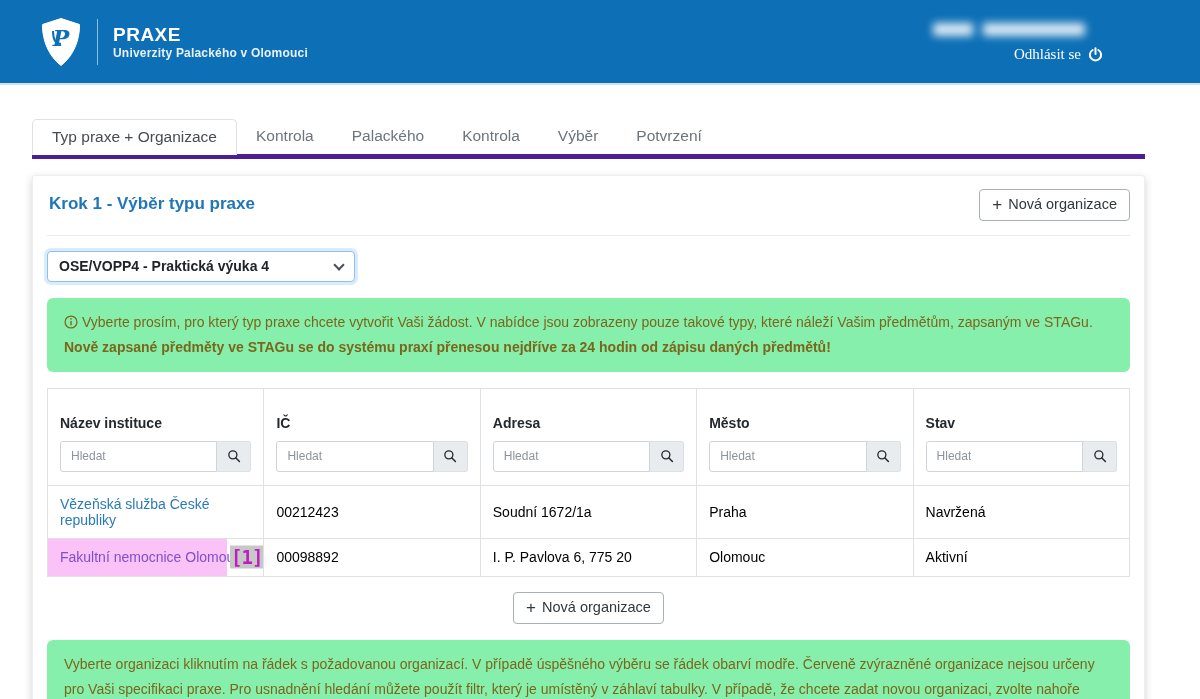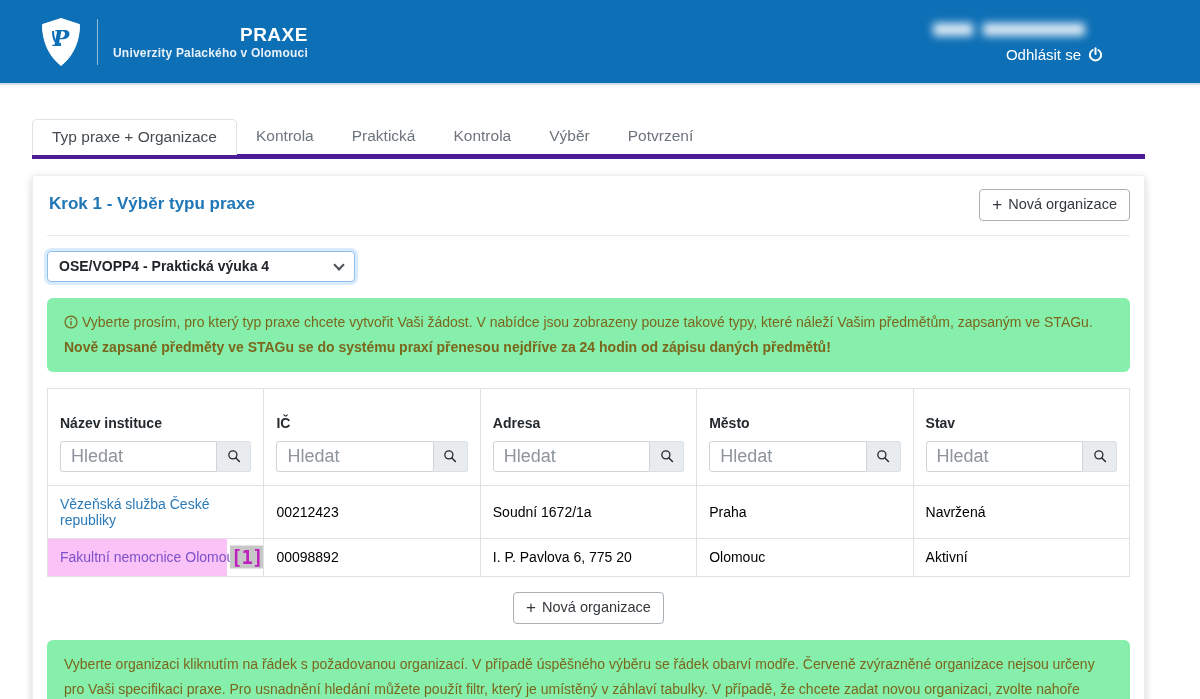--- a/index.html
+++ b/index.html
@@ -22,42 +22,41 @@
   .brand { display: flex; align-items: center; }
   .logo { width: 42px; height: 50px; flex: 0 0 auto; }
   .brand-divider {
     width: 1px; height: 46px;
     background: rgba(255,255,255,.55);
     margin: 0 15px;
   }
   .brand-title {
     color: #fff; font-size: 19px; font-weight: bold; letter-spacing: .5px;
     line-height: 1.25;
-    text-align: right;
   }
   .brand-subtitle {
     color: #e8f1f8; font-size: 12px; font-weight: bold; letter-spacing: .2px;
   }
   .header-right {
     margin-left: auto; margin-right: 97px;
     display: flex; flex-direction: column; align-items: flex-end;
   }
   .user-blur {
     width: 152px; height: 13px; border-radius: 3px;
     background: linear-gradient(90deg,
       rgba(255,255,255,.85) 0 26%,
       rgba(255,255,255,0) 26% 33%,
       rgba(255,255,255,.85) 33% 100%);
     filter: blur(4px);
     margin: 2px 18px 10px 0;
   }
   .logout {
     display: flex; align-items: center; gap: 7px;
     color: #ffffff; font-size: 15px; cursor: pointer;
-    background: none; border: none; font-family: Liberation Sans, sans-serif;
+    background: none; border: none; font-family: Liberation Serif, serif;
   }
   .power-icon { width: 15px; height: 15px; display: block; }
 
   
   .content { width: 1113px; margin: 34px 0 0 32px; }
   .tabs { display: flex; border-bottom: 5px solid #4c1d95; list-style: none; }
   .tab {
     padding: 8px 19px; font-size: 15.5px; color: #6d747c;
     cursor: pointer; margin-bottom: -1px; white-space: nowrap;
   }
@@ -119,21 +118,21 @@
 
   
   table.org-table { margin-top: 16px; width: 100%; border-collapse: collapse; table-layout: fixed; }
   .org-table th, .org-table td { border: 1px solid #dee2e6; text-align: left; }
   .org-table th { padding: 26px 12px 13px; vertical-align: top; }
   .col-label { font-size: 14px; font-weight: bold; color: #24292e; margin-bottom: 10px; }
   .filter { display: flex; }
   .filter input {
     flex: 1; min-width: 0; height: 31px;
     border: 1px solid #ced4da; border-radius: 3px 0 0 3px;
-    padding: 4px 10px; font-size: 18px; font-family: inherit; color: #3a4045;
+    padding: 4px 10px; font-size: 12px; font-family: inherit; color: #3a4045;
   }
   .filter input::placeholder { color: #8d949b; }
   .filter .search-btn {
     width: 34px; height: 31px; flex: 0 0 auto;
     background: #e9ecef; border: 1px solid #dbe0e4; border-left: none;
     border-radius: 0 3px 3px 0;
     display: flex; align-items: center; justify-content: center; cursor: pointer;
   }
   .search-icon { width: 14px; height: 14px; display: block; }
   .org-table td { padding: 10px 12px; font-size: 14px; color: #000000; height: 38px; }
@@ -180,21 +179,21 @@
       </svg>
     </button>
   </div>
 </header>
 
 <div class="content">
 
   <ul class="tabs">
     <li class="tab active">Typ praxe + Organizace</li>
     <li class="tab">Kontrola</li>
-    <li class="tab">Praktická</li>
+    <li class="tab">Palackého</li>
     <li class="tab">Kontrola</li>
     <li class="tab">Výběr</li>
     <li class="tab">Potvrzení</li>
   </ul>
 
   <section class="card">
 
     <div class="card-head">
       <h1 class="step-title">Krok 1 - Výběr typu praxe</h1>
       <button class="btn-outline">

